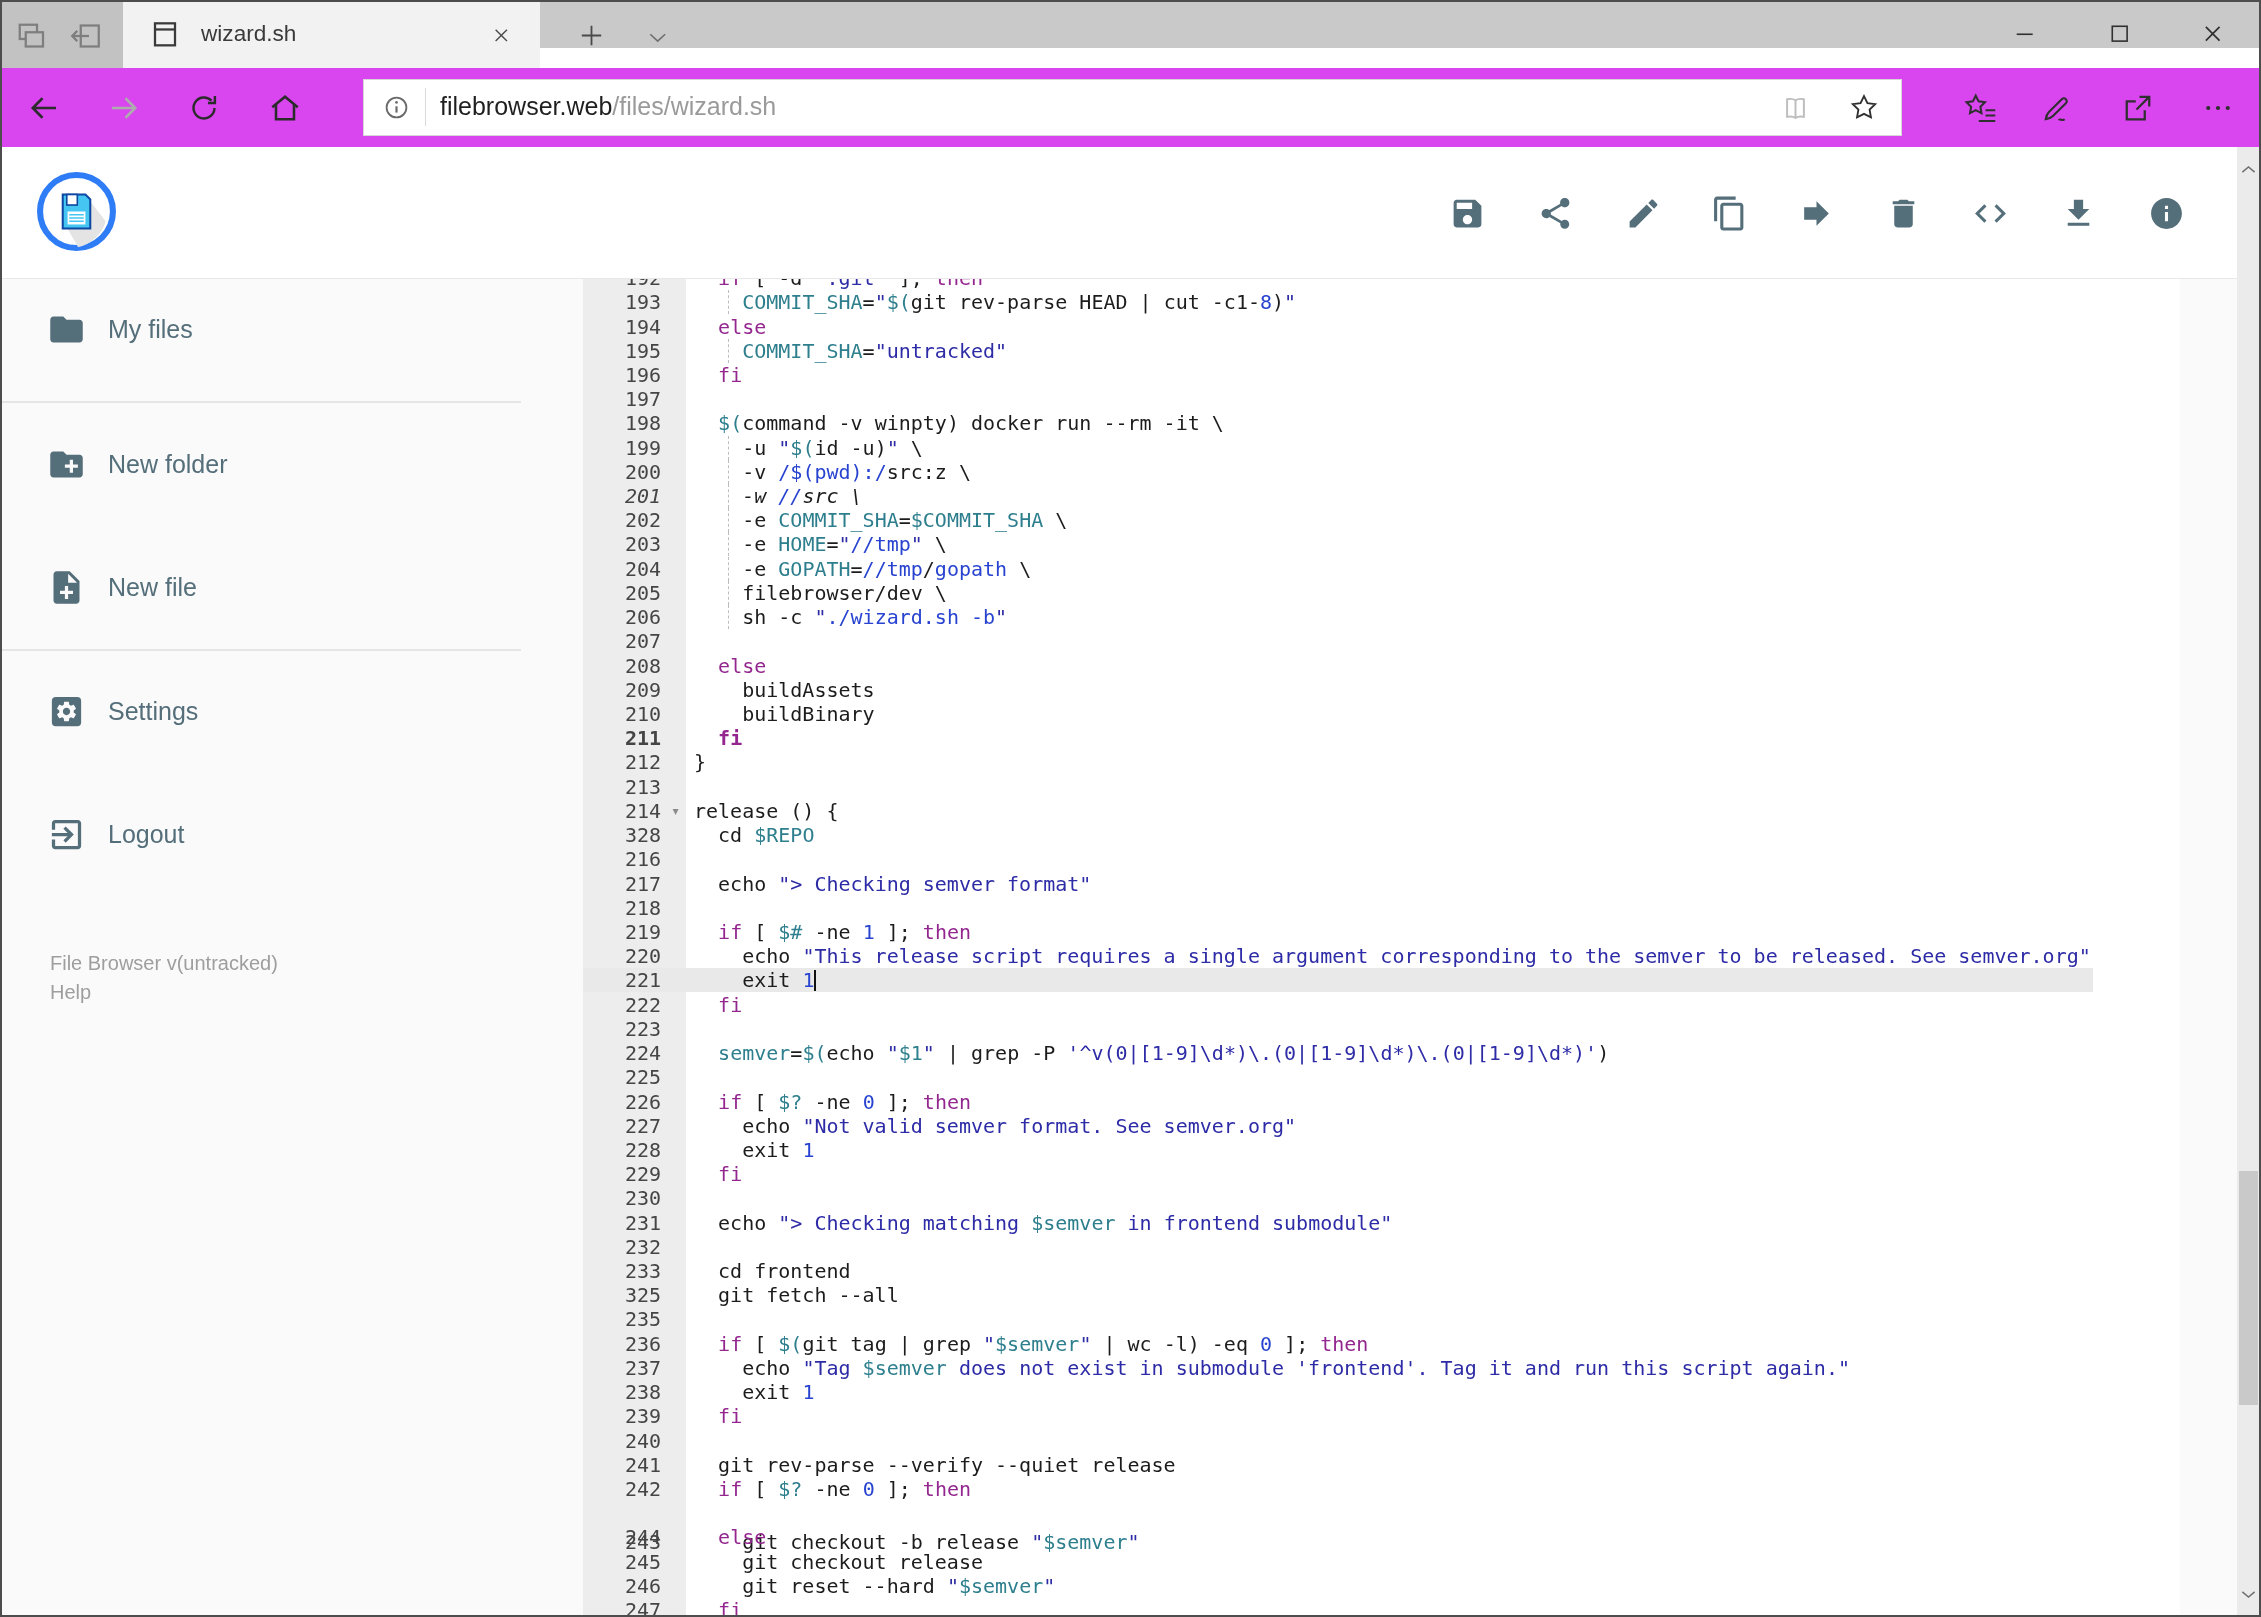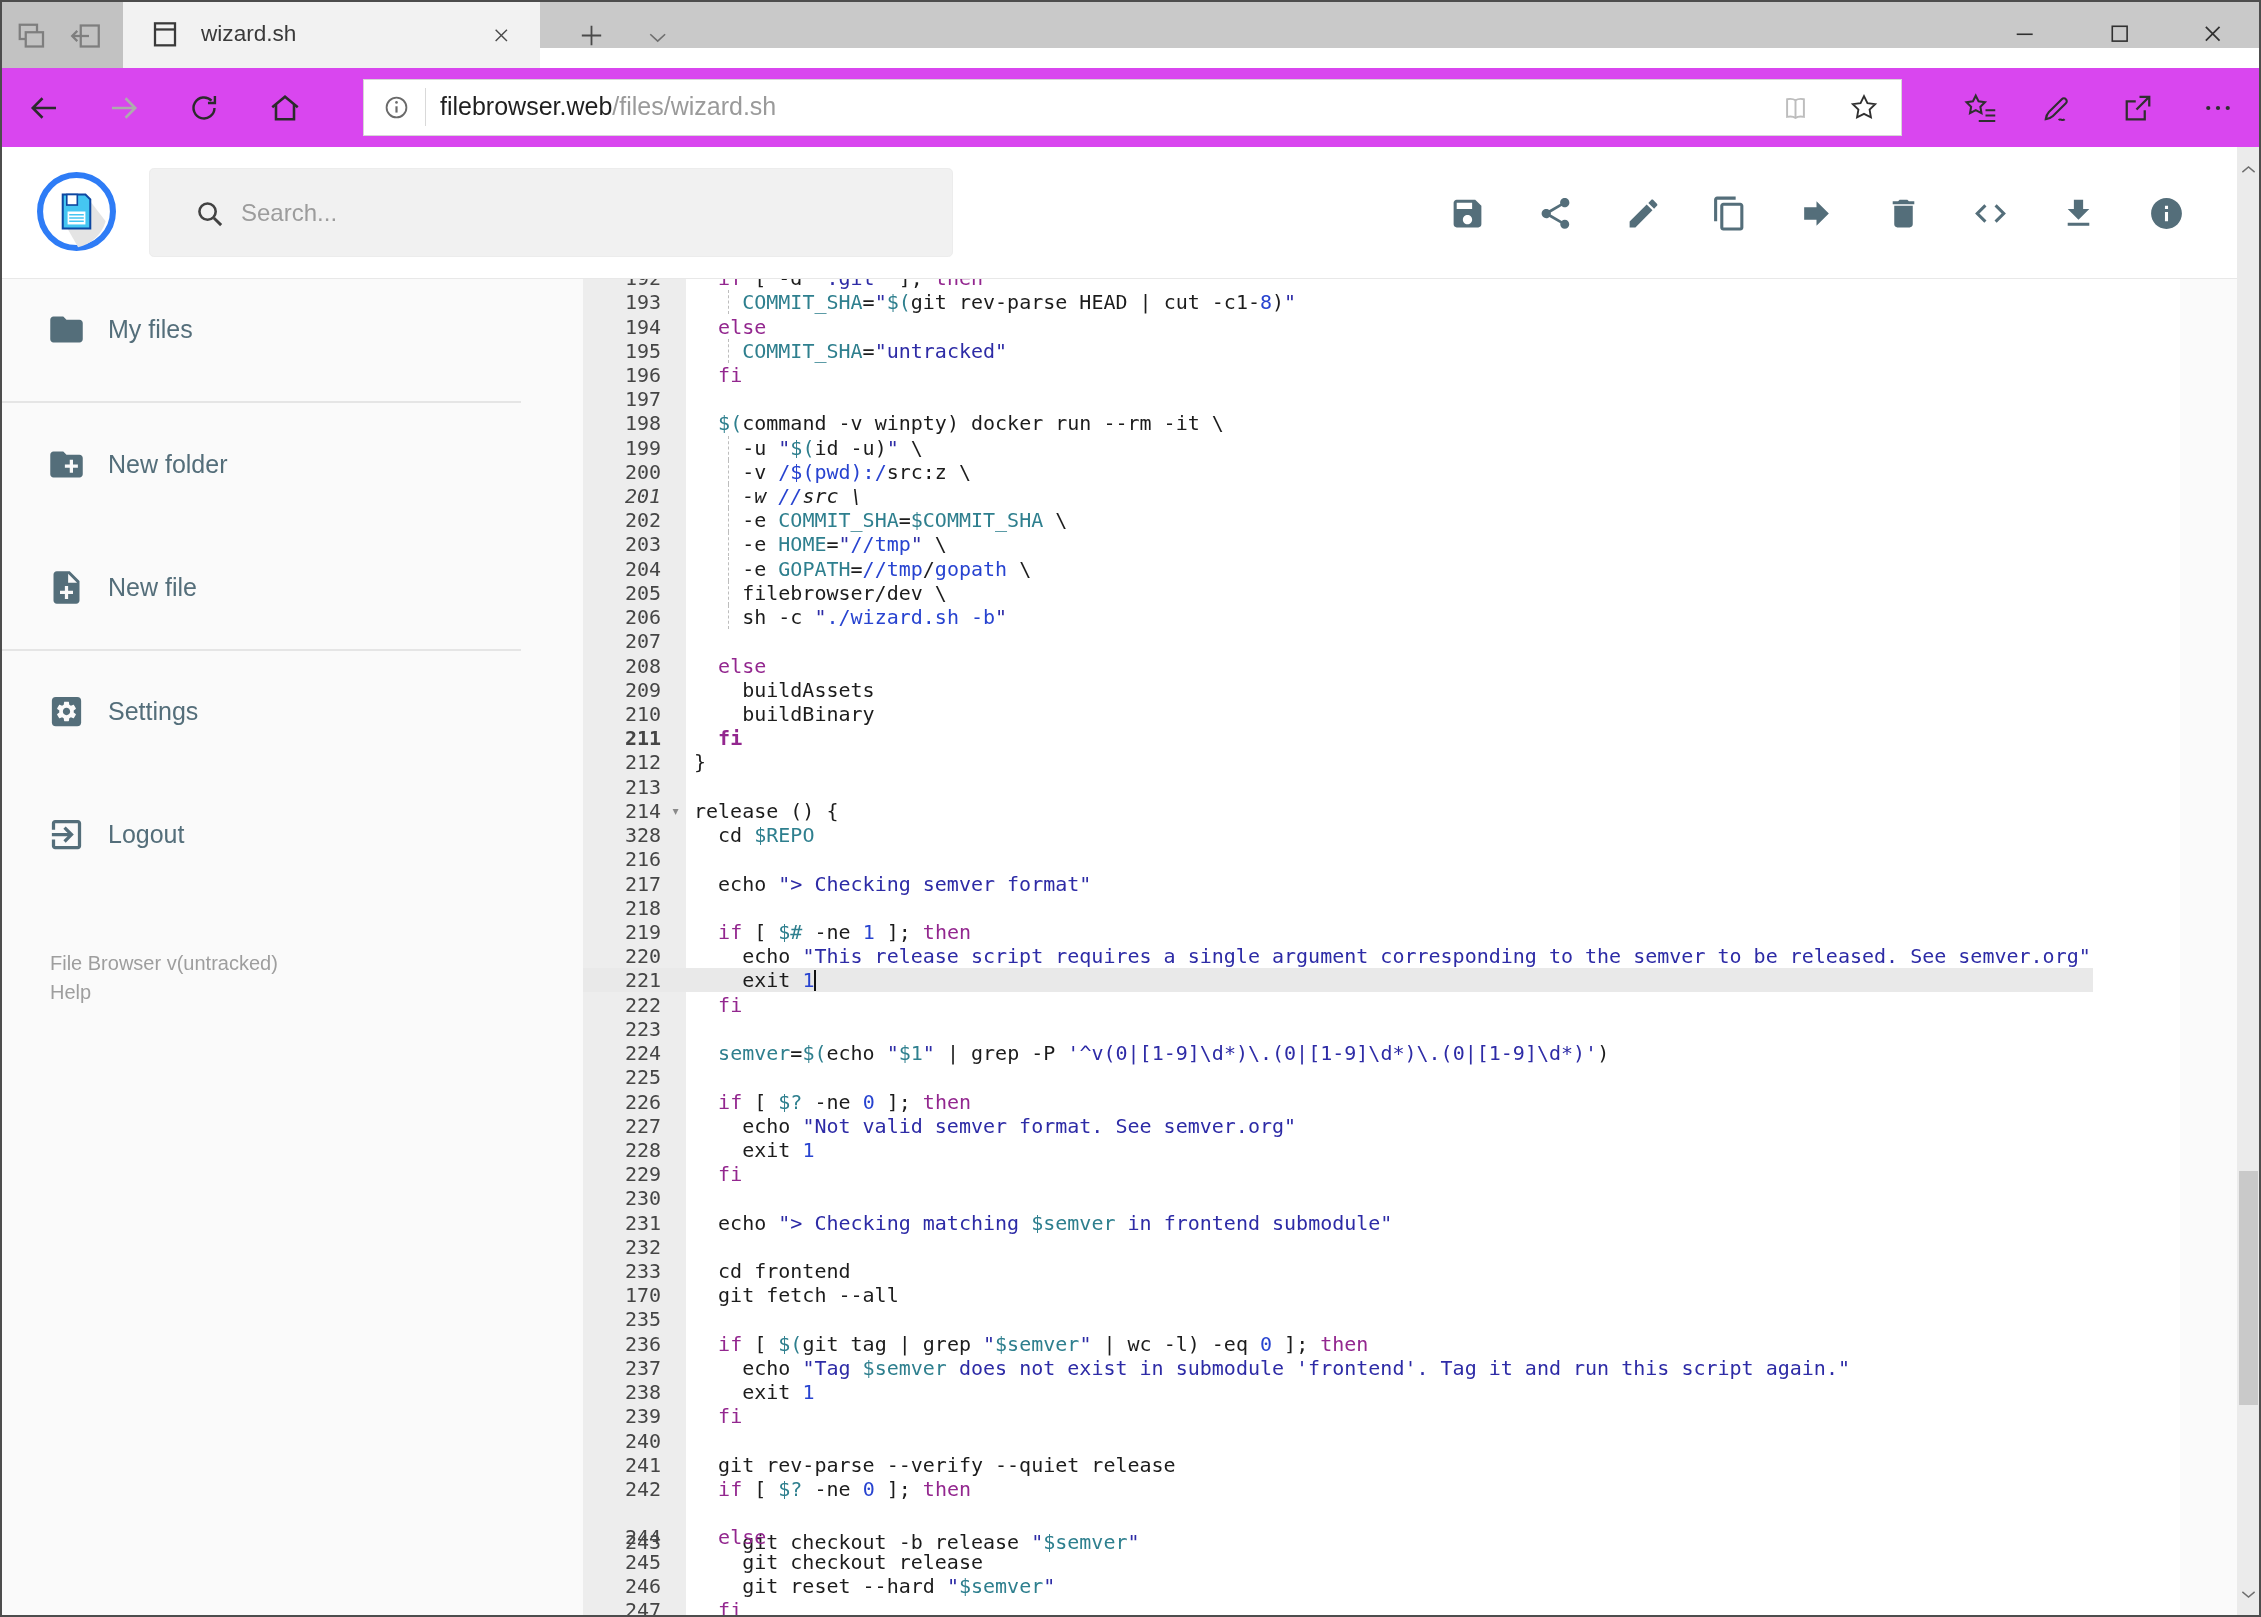--- a/index.html
+++ b/index.html
@@ -213,29 +213,20 @@
           <circle cx="50" cy="50" r="45" fill="#ffffff" stroke="#2e7cf6" stroke-width="7.5"></circle>
           <path d="M36 66 L66 36 L86 62 A45 45 0 0 1 52 94 Z" fill="#e4e4e4"></path>
           <g>
             <path d="M33 29h28l6 6v36H33z" fill="#45c6f2" stroke="#0d47a1" stroke-width="2.5"></path>
             <rect x="38" y="29" width="13" height="13" fill="#ffffff" stroke="#0d47a1" stroke-width="2"></rect>
             <rect x="39" y="50" width="22" height="16" fill="#ffffff"></rect>
             <path d="M41 54h18M41 58h18M41 62h18" stroke="#45c6f2" stroke-width="2"></path>
           </g>
         </svg>
       </span>
-    <div class="searchbox">
-      <span class="abs flexc" style="left:42px;top:27.4px;width:34px;height:34px;color:#424242;">
-          <svg width="31" height="31" viewBox="0 0 24 24">
-            <circle cx="10.5" cy="10.5" r="6.3" fill="none" stroke="currentColor" stroke-width="2"></circle>
-            <path d="M15.4 15.4L21 21" stroke="currentColor" stroke-width="2.2" fill="none"></path>
-          </svg>
-        </span>
-      <input type="text" placeholder="Search..." style="">
-    </div>
     <div id="header-actions">
         <span class="action-icon flexc" style="left: 1431px;">
           <svg width="37" height="37" viewBox="0 0 24 24">
             <path fill="currentColor" d="M17 3H5c-1.11 0-2 .9-2 2v14c0 1.1.89 2 2 2h14c1.1 0 2-.9 2-2V7l-4-4zm-5 16c-1.66 0-3-1.34-3-3s1.34-3 3-3 3 1.34 3 3-1.34 3-3 3zm3-10H5V5h10v4z"></path>
           </svg>
         </span>
         <span class="action-icon flexc" style="left: 1519px;">
           <svg width="37" height="37" viewBox="0 0 24 24">
             <path fill="currentColor" d="M18 16.08c-.76 0-1.44.3-1.96.77L8.91 12.7c.05-.23.09-.46.09-.7s-.04-.47-.09-.7l7.05-4.11c.54.5 1.25.81 2.04.81 1.66 0 3-1.34 3-3s-1.34-3-3-3-3 1.34-3 3c0 .24.04.47.09.7L8.04 9.81C7.5 9.31 6.79 9 6 9c-1.66 0-3 1.34-3 3s1.34 3 3 3c.79 0 1.5-.31 2.04-.81l7.12 4.16c-.05.21-.08.43-.08.65 0 1.61 1.31 2.92 2.92 2.92 1.61 0 2.92-1.31 2.92-2.92s-1.31-2.92-2.92-2.92z"></path>
           </svg>
@@ -372,21 +363,21 @@
         <div class="code-row" style="top: 762px;"><span class="lineno">224</span><span class="code-text"><span class="tok-p">  </span><span class="tok-v">semver</span><span class="tok-p">=</span><span class="tok-v">$(</span><span class="tok-p">echo </span><span class="tok-s">"</span><span class="tok-v">$1</span><span class="tok-s">"</span><span class="tok-p"> | grep -P </span><span class="tok-s">'^v(0|[1-9]\d*)\.(0|[1-9]\d*)\.(0|[1-9]\d*)'</span><span class="tok-p">)</span></span></div>
         <div class="code-row" style="top: 786px;"><span class="lineno">225</span><span class="code-text"></span></div>
         <div class="code-row" style="top: 811px;"><span class="lineno">226</span><span class="code-text"><span class="tok-p">  </span><span class="tok-k">if</span><span class="tok-p"> [ </span><span class="tok-v">$?</span><span class="tok-p"> -ne </span><span class="tok-n">0</span><span class="tok-p"> ]; </span><span class="tok-k">then</span></span></div>
         <div class="code-row" style="top: 835px;"><span class="lineno">227</span><span class="code-text"><span class="tok-p">    echo </span><span class="tok-s">"Not valid semver format. See semver.org"</span></span></div>
         <div class="code-row" style="top: 859px;"><span class="lineno">228</span><span class="code-text"><span class="tok-p">    exit </span><span class="tok-n">1</span></span></div>
         <div class="code-row" style="top: 883px;"><span class="lineno">229</span><span class="code-text"><span class="tok-p">  </span><span class="tok-k">fi</span></span></div>
         <div class="code-row" style="top: 907px;"><span class="lineno">230</span><span class="code-text"></span></div>
         <div class="code-row" style="top: 932px;"><span class="lineno">231</span><span class="code-text"><span class="tok-p">  echo </span><span class="tok-s">"&gt; Checking matching </span><span class="tok-v">$semver</span><span class="tok-s"> in frontend submodule"</span></span></div>
         <div class="code-row" style="top: 956px;"><span class="lineno">232</span><span class="code-text"></span></div>
         <div class="code-row" style="top: 980px;"><span class="lineno">233</span><span class="code-text"><span class="tok-p">  cd frontend</span></span></div>
-        <div class="code-row" style="top: 1004px;"><span class="lineno">170</span><span class="code-text"><span class="tok-p">  git fetch --all</span></span></div>
+        <div class="code-row" style="top: 1004px;"><span class="lineno">325</span><span class="code-text"><span class="tok-p">  git fetch --all</span></span></div>
         <div class="code-row" style="top: 1028px;"><span class="lineno">235</span><span class="code-text"></span></div>
         <div class="code-row" style="top: 1053px;"><span class="lineno">236</span><span class="code-text"><span class="tok-p">  </span><span class="tok-k">if</span><span class="tok-p"> [ </span><span class="tok-v">$(</span><span class="tok-p">git tag | grep </span><span class="tok-s">"</span><span class="tok-v">$semver</span><span class="tok-s">"</span><span class="tok-p"> | wc -l) -eq </span><span class="tok-n">0</span><span class="tok-p"> ]; </span><span class="tok-k">then</span></span></div>
         <div class="code-row" style="top: 1077px;"><span class="lineno">237</span><span class="code-text"><span class="tok-p">    echo </span><span class="tok-s">"Tag </span><span class="tok-v">$semver</span><span class="tok-s"> does not exist in submodule 'frontend'. Tag it and run this script again."</span></span></div>
         <div class="code-row" style="top: 1101px;"><span class="lineno">238</span><span class="code-text"><span class="tok-p">    exit </span><span class="tok-n">1</span></span></div>
         <div class="code-row" style="top: 1125px;"><span class="lineno">239</span><span class="code-text"><span class="tok-p">  </span><span class="tok-k">fi</span></span></div>
         <div class="code-row" style="top: 1150px;"><span class="lineno">240</span><span class="code-text"></span></div>
         <div class="code-row" style="top: 1174px;"><span class="lineno">241</span><span class="code-text"><span class="tok-p">  git rev-parse --verify --quiet release</span></span></div>
         <div class="code-row" style="top: 1198px;"><span class="lineno">242</span><span class="code-text"><span class="tok-p">  </span><span class="tok-k">if</span><span class="tok-p"> [ </span><span class="tok-v">$?</span><span class="tok-p"> -ne </span><span class="tok-n">0</span><span class="tok-p"> ]; </span><span class="tok-k">then</span></span></div>
         <div class="code-row" style="top: 1222px; margin-top: 29px;"><span class="lineno">243</span><span class="code-text"><span class="tok-p">    git checkout -b release </span><span class="tok-s">"</span><span class="tok-v">$semver</span><span class="tok-s">"</span></span></div>
         <div class="code-row" style="top: 1246px;"><span class="lineno">244</span><span class="code-text"><span class="tok-p">  </span><span class="tok-k">else</span></span></div>

